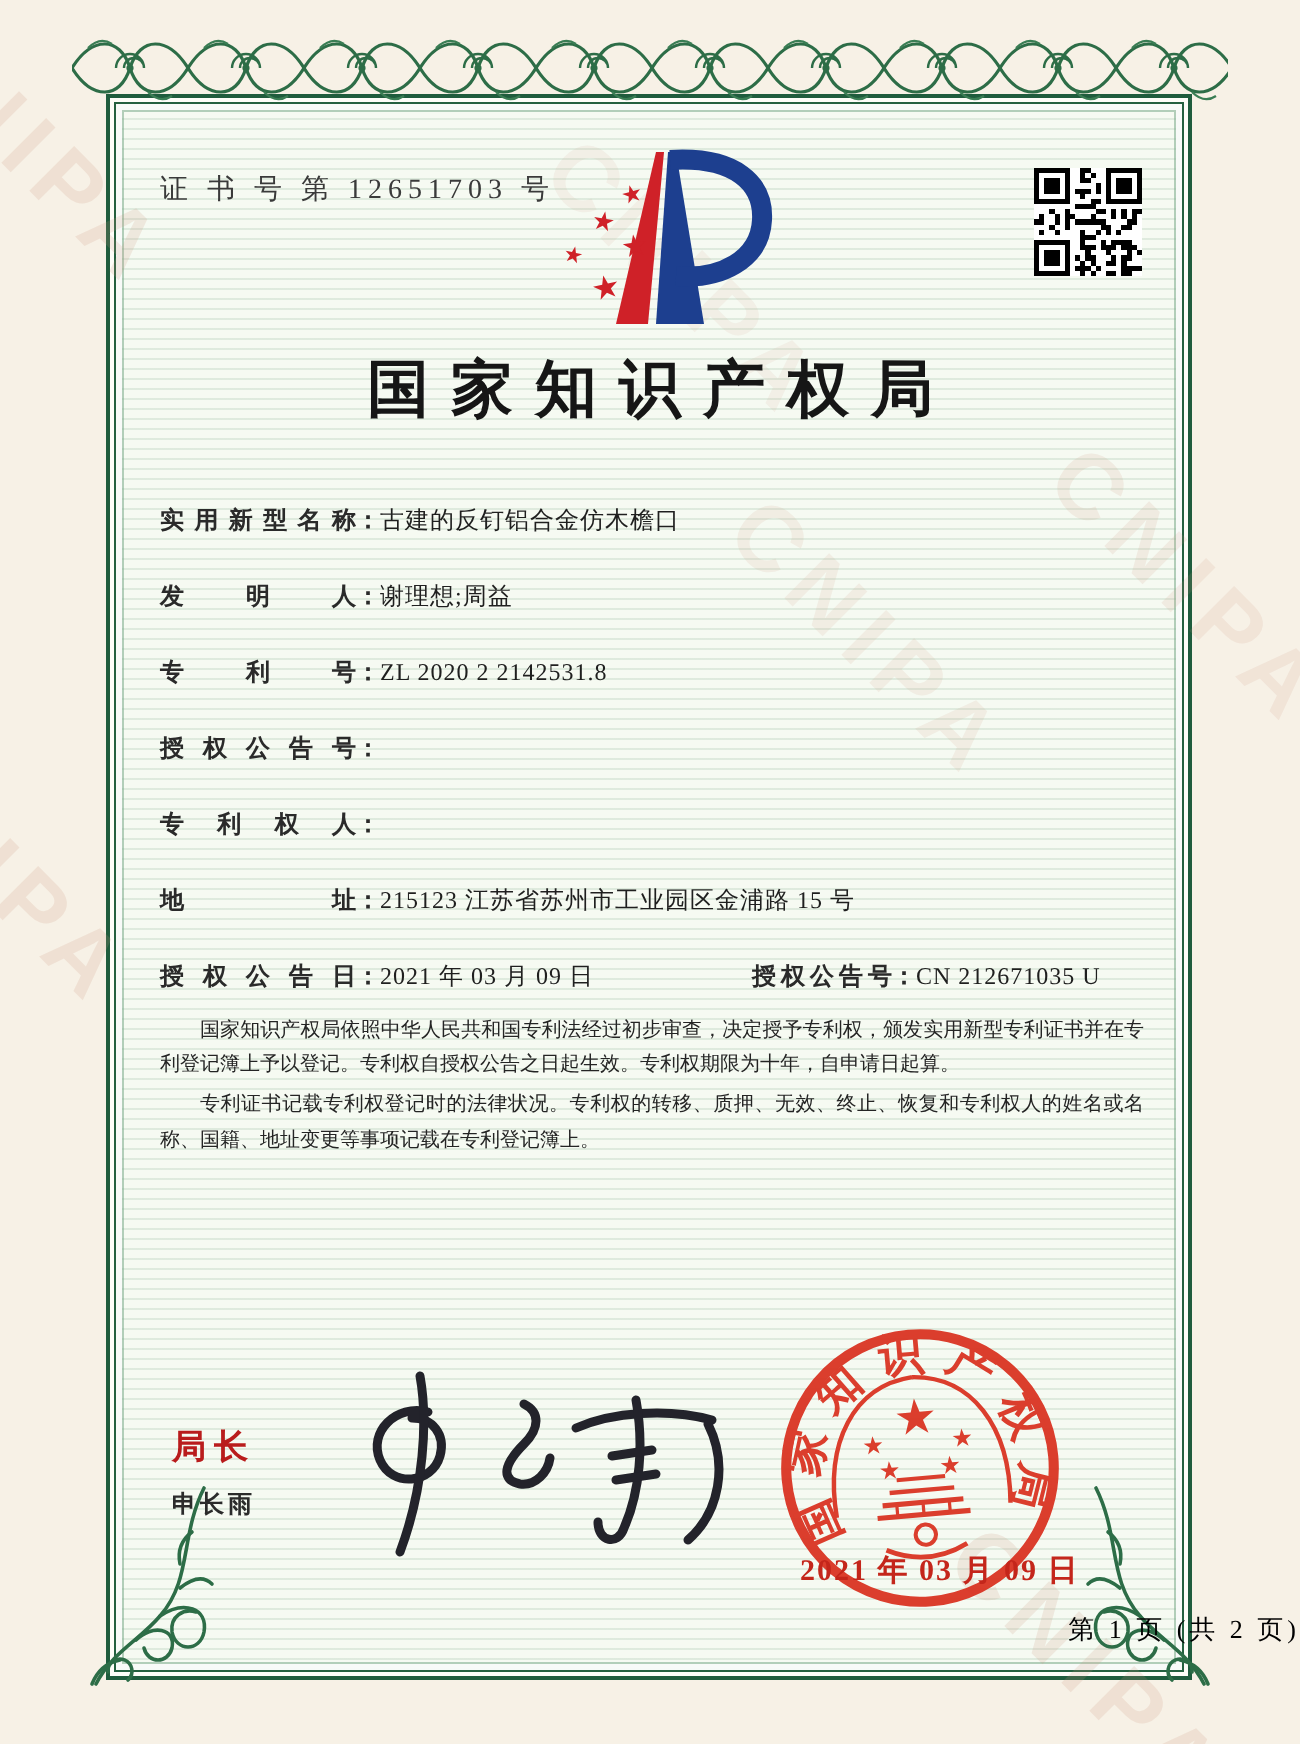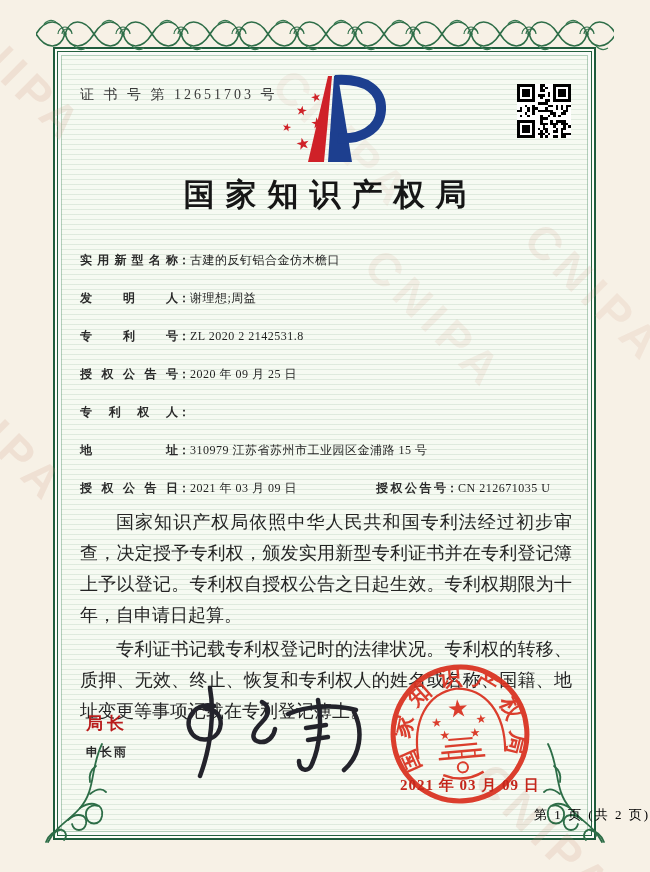--- a/index.html
+++ b/index.html
@@ -42,21 +42,21 @@
           font-size:12px; color:#1f1f1f; }
   .flabel { display:inline-block; width:98px; font-weight:bold; color:#2a2a2a;
             text-align-last:justify; text-align:justify; }
   .fcolon { font-weight:bold; color:#2a2a2a; }
   .fvalue { margin-left:0; letter-spacing:0.5px; }
   .grant .fvalue.first { min-width:160px; }
   .grant .pair2 { margin-left:26px; display:flex; align-items:flex-end; }
   .grant .pair2 .flabel { width:70px; }
 
   .paras { position:absolute; left:80px; top:507px; width:492px; z-index:5; }
-  .paras p { font-size:18px; line-height:1.72; text-align:justify; text-indent:2em;
+  .paras p { font-size:10px; line-height:1.72; text-align:justify; text-indent:2em;
              color:#242424; margin-bottom:3px; }
 
   .signer-title { position:absolute; left:86px; top:712px; font-family:"Liberation Sans", sans-serif;
                   font-weight:bold; font-size:17px; letter-spacing:4px; color:#b91c1c; z-index:5; }
   .signer-name  { position:absolute; left:86px; top:744px; font-family:"Liberation Sans", sans-serif;
                   font-weight:bold; font-size:12px; letter-spacing:2px; color:#2b2b2b; z-index:5; }
   .signature { position:absolute; left:170px; top:682px; z-index:5; }
 
   .seal { position:absolute; left:384px; top:658px; z-index:6; transform:rotate(-5deg); opacity:0.93; }
   .seal-date { position:absolute; left:400px; top:776px; font-size:15px; letter-spacing:1px;
@@ -262,30 +262,29 @@
       <span class="fvalue">谢理想;周益</span>
     </div>
     <div class="frow">
       <span class="flabel">专利号</span>
         <span class="fcolon">：</span>
       <span class="fvalue">ZL 2020 2 2142531.8</span>
     </div>
     <div class="frow">
       <span class="flabel">授权公告号</span>
         <span class="fcolon">：</span>
-      <span class="fvalue">2020 年 09 月 25 日</span>
     </div>
     <div class="frow">
       <span class="flabel">专利权人</span>
         <span class="fcolon">：</span>
     </div>
     <div class="frow">
       <span class="flabel">地址</span>
         <span class="fcolon">：</span>
-      <span class="fvalue">310979 江苏省苏州市工业园区金浦路 15 号</span>
+      <span class="fvalue">215123 江苏省苏州市工业园区金浦路 15 号</span>
     </div>
     <div class="frow grant">
       <span class="flabel">授权公告日</span>
         <span class="fcolon">：</span>
       <span class="fvalue first">2021 年 03 月 09 日</span>
       <span class="pair2">
         <span class="flabel">授权公告号</span>
           <span class="fcolon">：</span>
         <span class="fvalue">CN 212671035 U</span>
       </span>

